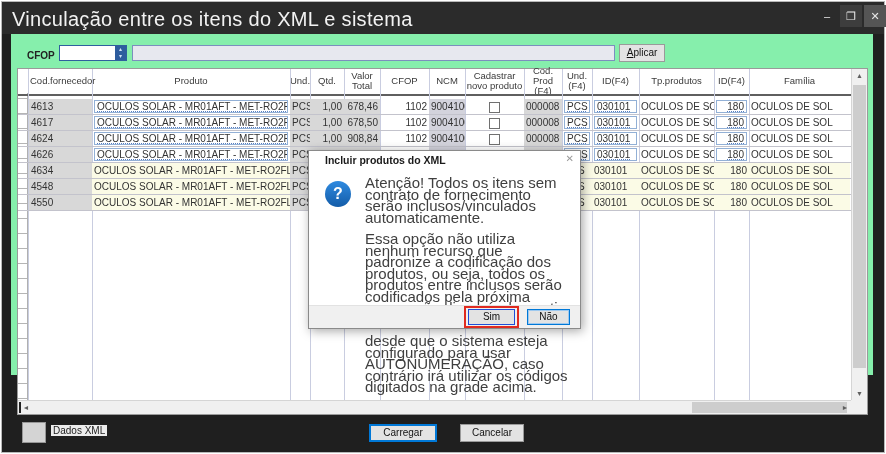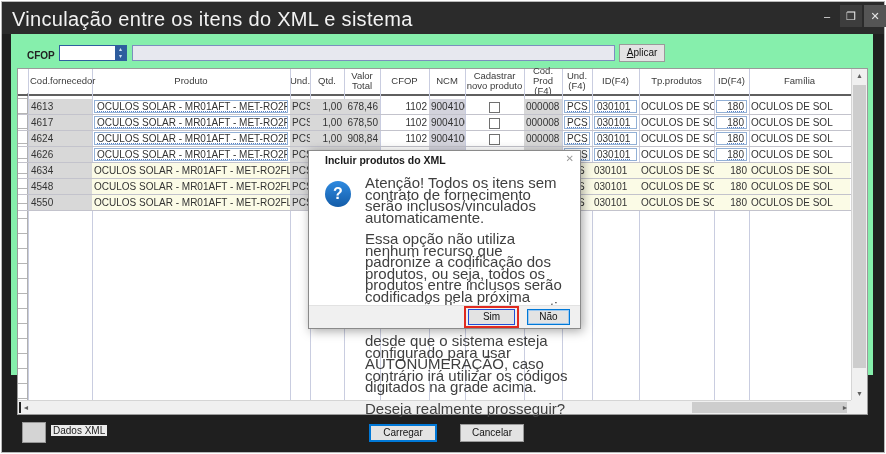--- a/index.html
+++ b/index.html
@@ -307,21 +307,20 @@
     </div>
 
     <div class="dialog">
       <span class="dlg-title">Incluir produtos do XML</span>
       <span class="dlg-close">✕</span>
       <div class="dlg-icon">?</div>
       <div class="dlg-text">
         <p>Atenção! Todos os itens sem contrato de fornecimento serão inclusos/vinculados automaticamente.</p>
         <p>Essa opção não utiliza nenhum recurso que padronize a codificação dos produtos, ou seja, todos os produtos entre inclusos serão codificados pela próxima numeração disponível a partir do último</p>
         <p>desde que o sistema esteja configurado para usar AUTONUMERAÇÃO, caso contrário irá utilizar os códigos digitados na grade acima.</p>
-        <p>Deseja realmente prosseguir?</p>
       </div>
       <div class="dlg-footer">
         <span class="red-ring"></span>
         <div class="btn sim">Sim</div>
         <div class="btn nao">Não</div>
       </div>
     </div>
 
   </div>
 </div>

